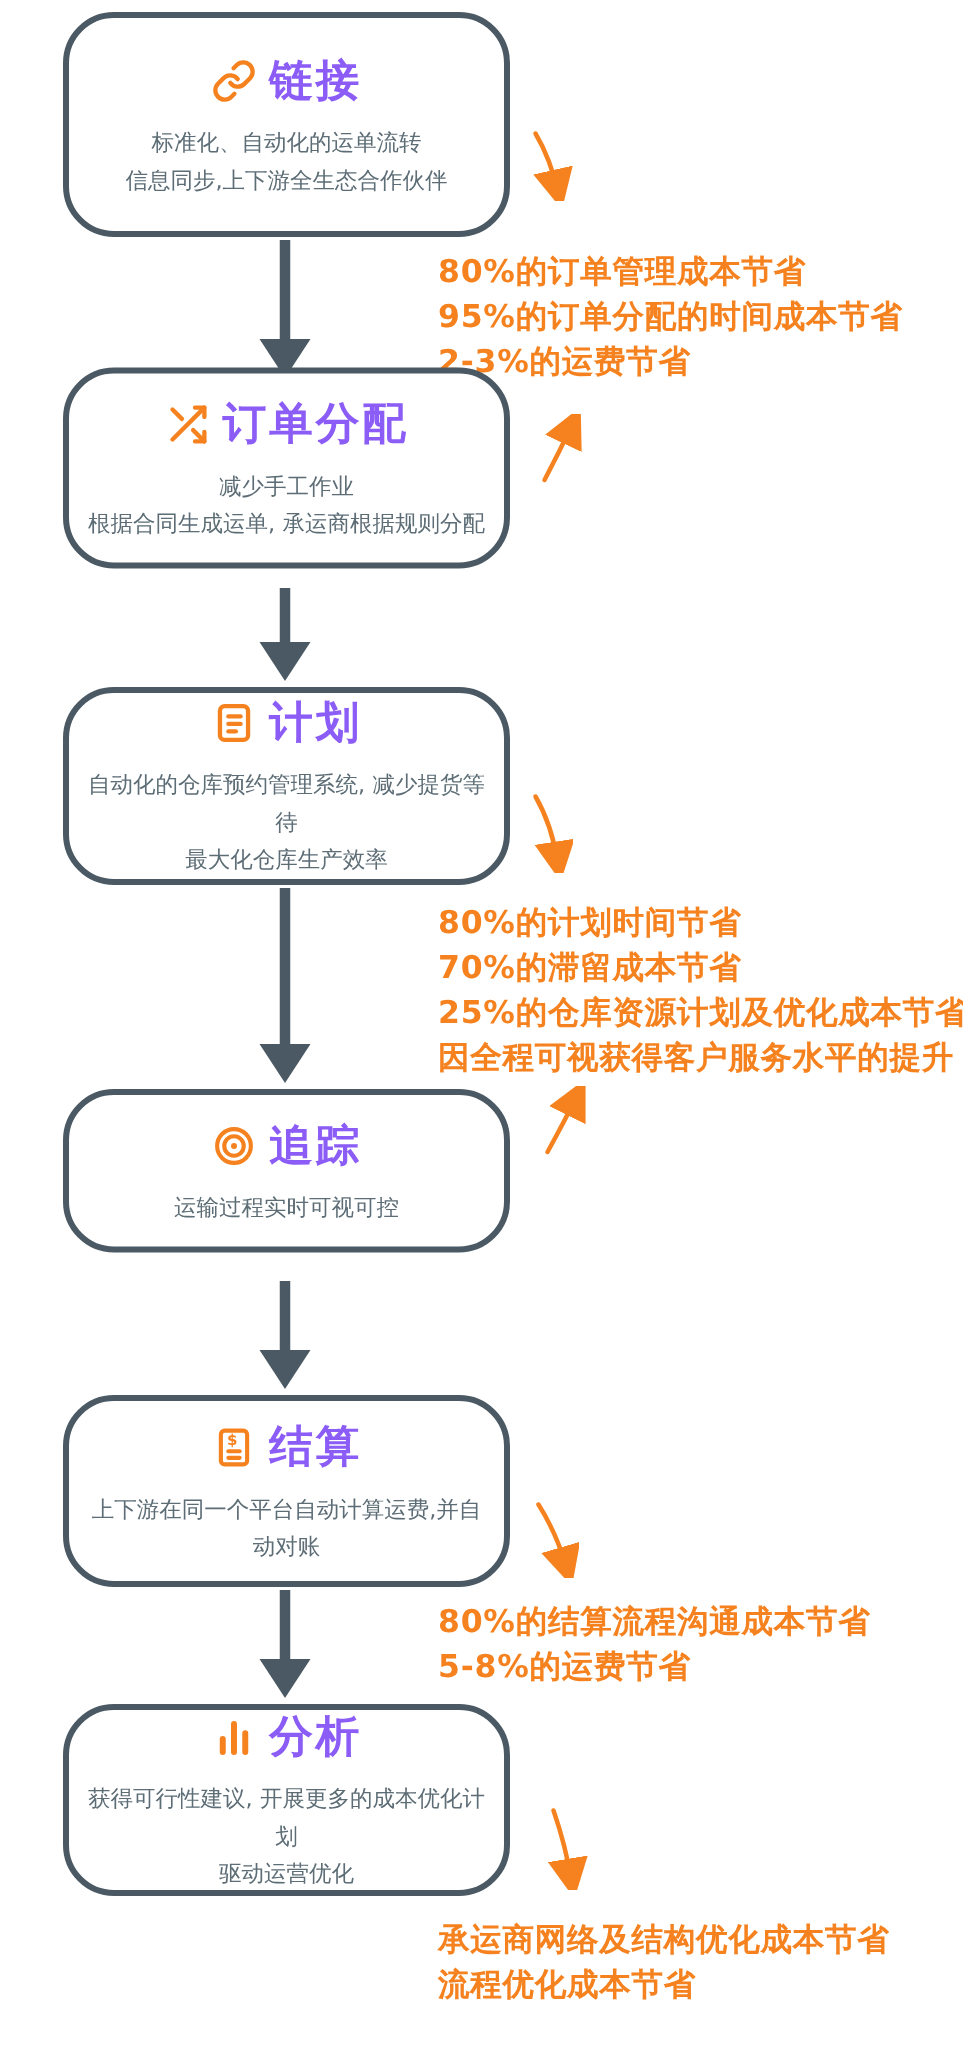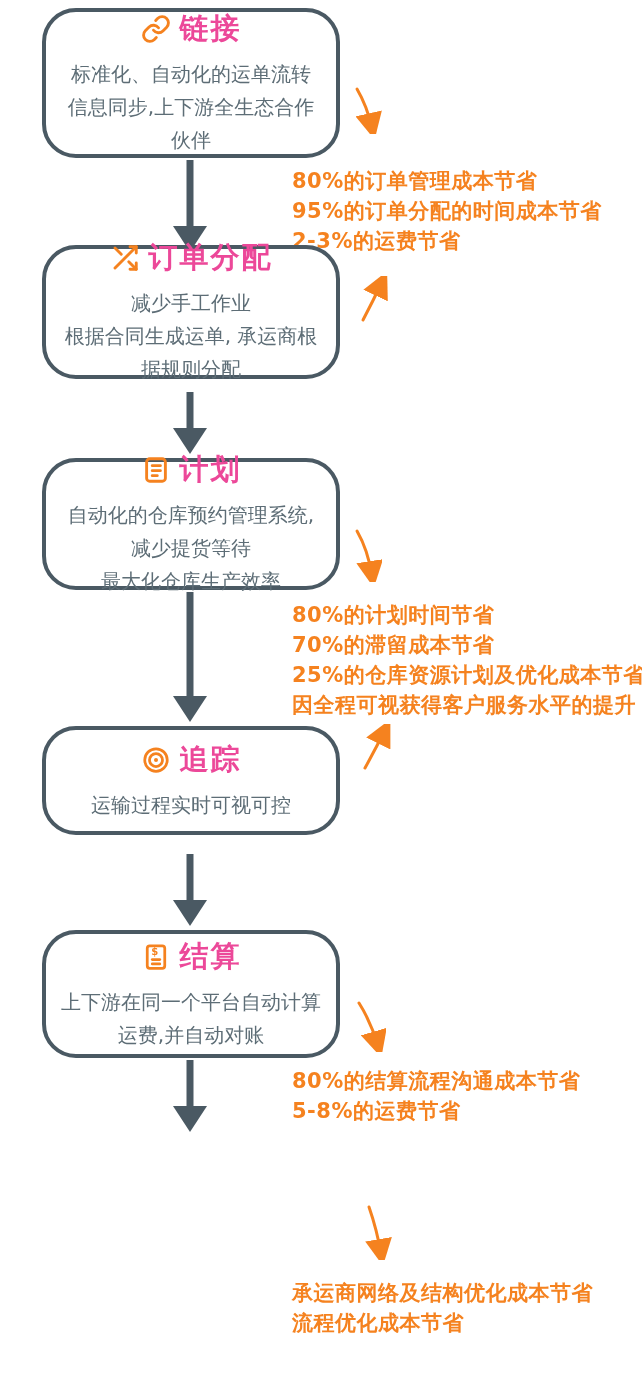--- a/index.html
+++ b/index.html
@@ -9,25 +9,25 @@
     font-family:"DejaVu Sans","Liberation Sans",sans-serif;
   }
   .box {
     position:absolute; left:42px; width:298px; box-sizing:border-box;
     border:4px solid #4A5963; border-radius:34px; background:#ffffff;
     display:flex; flex-direction:column; align-items:center; justify-content:center;
     gap:9px; padding:8px 12px; text-align:center;
   }
   .box-title {
     display:flex; align-items:center; justify-content:center; gap:9px;
-    color:#ec4899; font-size:29px; font-weight:700; letter-spacing:2px;
+    color:#8b5cf6; font-size:29px; font-weight:700; letter-spacing:2px;
   }
   .icon { display:inline-flex; }
   .icon svg { display:block; }
-  .box-sub { color:#5D6D76; font-size:20px; line-height:1.65; }
+  .box-sub { color:#5D6D76; font-size:15px; line-height:1.65; }
   .note {
     position:absolute; left:292px; color:#F5821F;
     font-size:21px; line-height:30px; font-weight:600; letter-spacing:0.5px;
     white-space:nowrap;
   }
   .flow-arrow { position:absolute; left:170px; }
   .sketch { position:absolute; }
 </style>
 </head>
 <body>
@@ -184,20 +184,36 @@
   <div class="note" style="top:1066px">
     <div>80%的结算流程沟通成本节省</div>
     <div>5-8%的运费节省</div>
   </div>
 
   <svg class="flow-arrow" style="top:1060px" width="40" height="72">
     <line x1="20" y1="0" x2="20" y2="48" stroke="#4A5963" stroke-width="7"></line>
     <polygon points="3,46 37,46 20,72" fill="#4A5963"></polygon>
   </svg>
 
+  <section class="box" style="top:1136px;height:128px">
+    <div class="box-title">
+      <span class="icon">
+        <svg width="30" height="30" viewBox="0 0 24 24" fill="none" stroke="#F5821F" stroke-width="3.2" stroke-linecap="round">
+          <line x1="6" y1="20" x2="6" y2="13"></line>
+          <line x1="12" y1="20" x2="12" y2="5"></line>
+          <line x1="18" y1="20" x2="18" y2="10"></line>
+        </svg>
+      </span>
+      <span>分析</span>
+    </div>
+    <div class="box-sub">
+      <div>获得可行性建议, 开展更多的成本优化计划</div>
+      <div>驱动运营优化</div>
+    </div>
+  </section>
 
   <svg class="sketch" style="left:364px;top:1204px" width="28" height="56">
     <path d="M5,3 Q13,26 17,50" fill="none" stroke="#F5821F" stroke-width="3" stroke-linecap="round" marker-end="url(#ah)"></path>
   </svg>
 
   <div class="note" style="top:1278px">
     <div>承运商网络及结构优化成本节省</div>
     <div>流程优化成本节省</div>
   </div>
 

